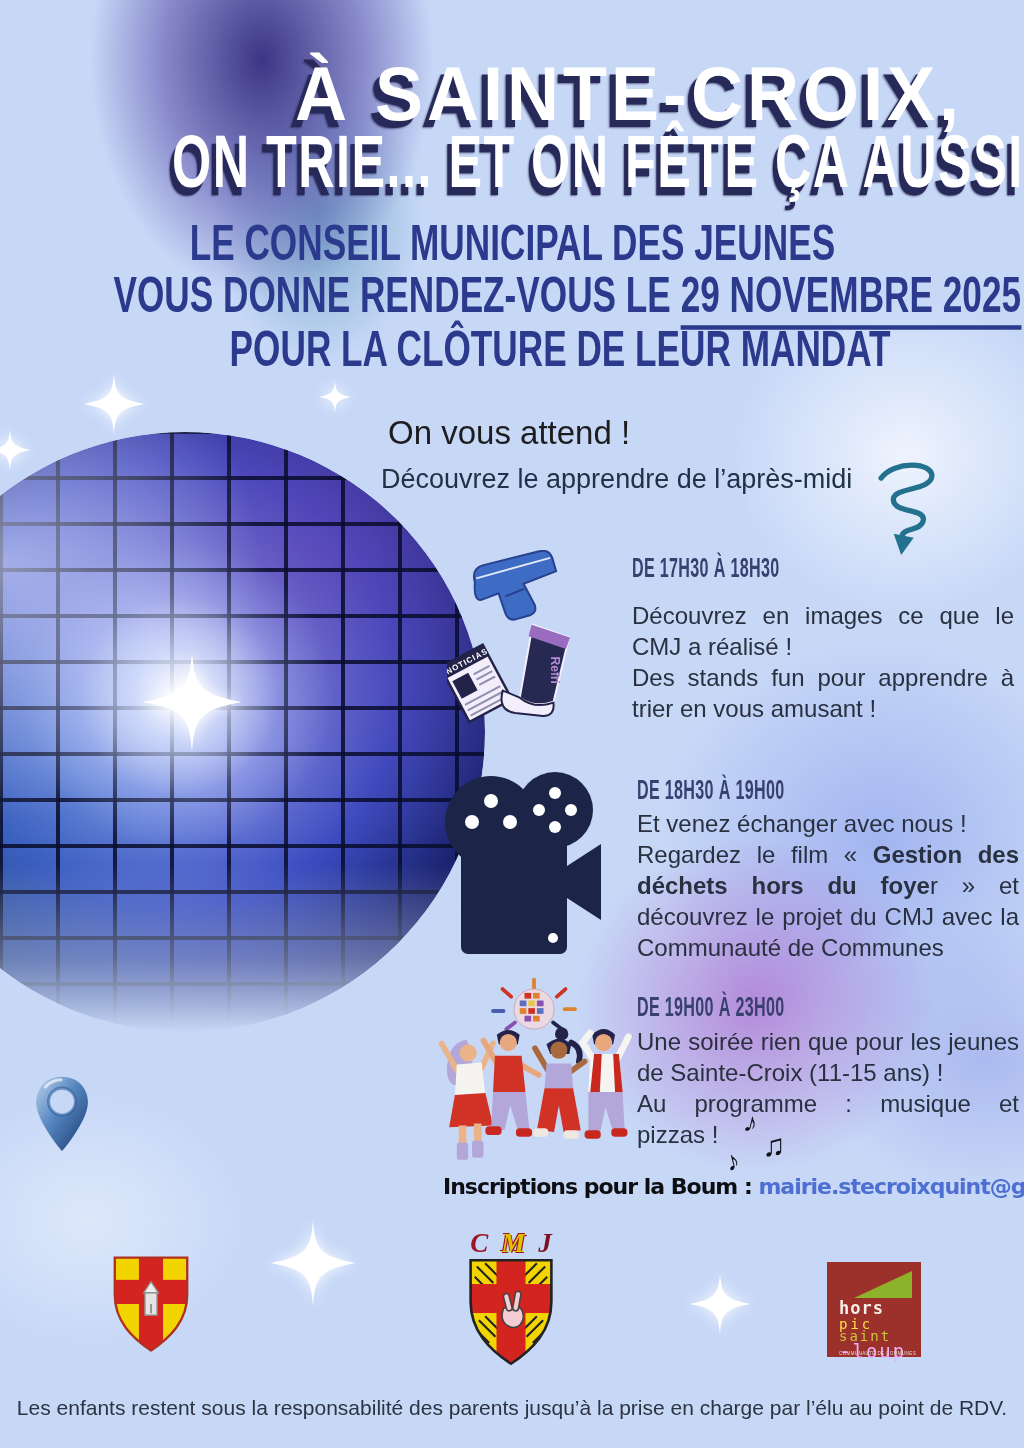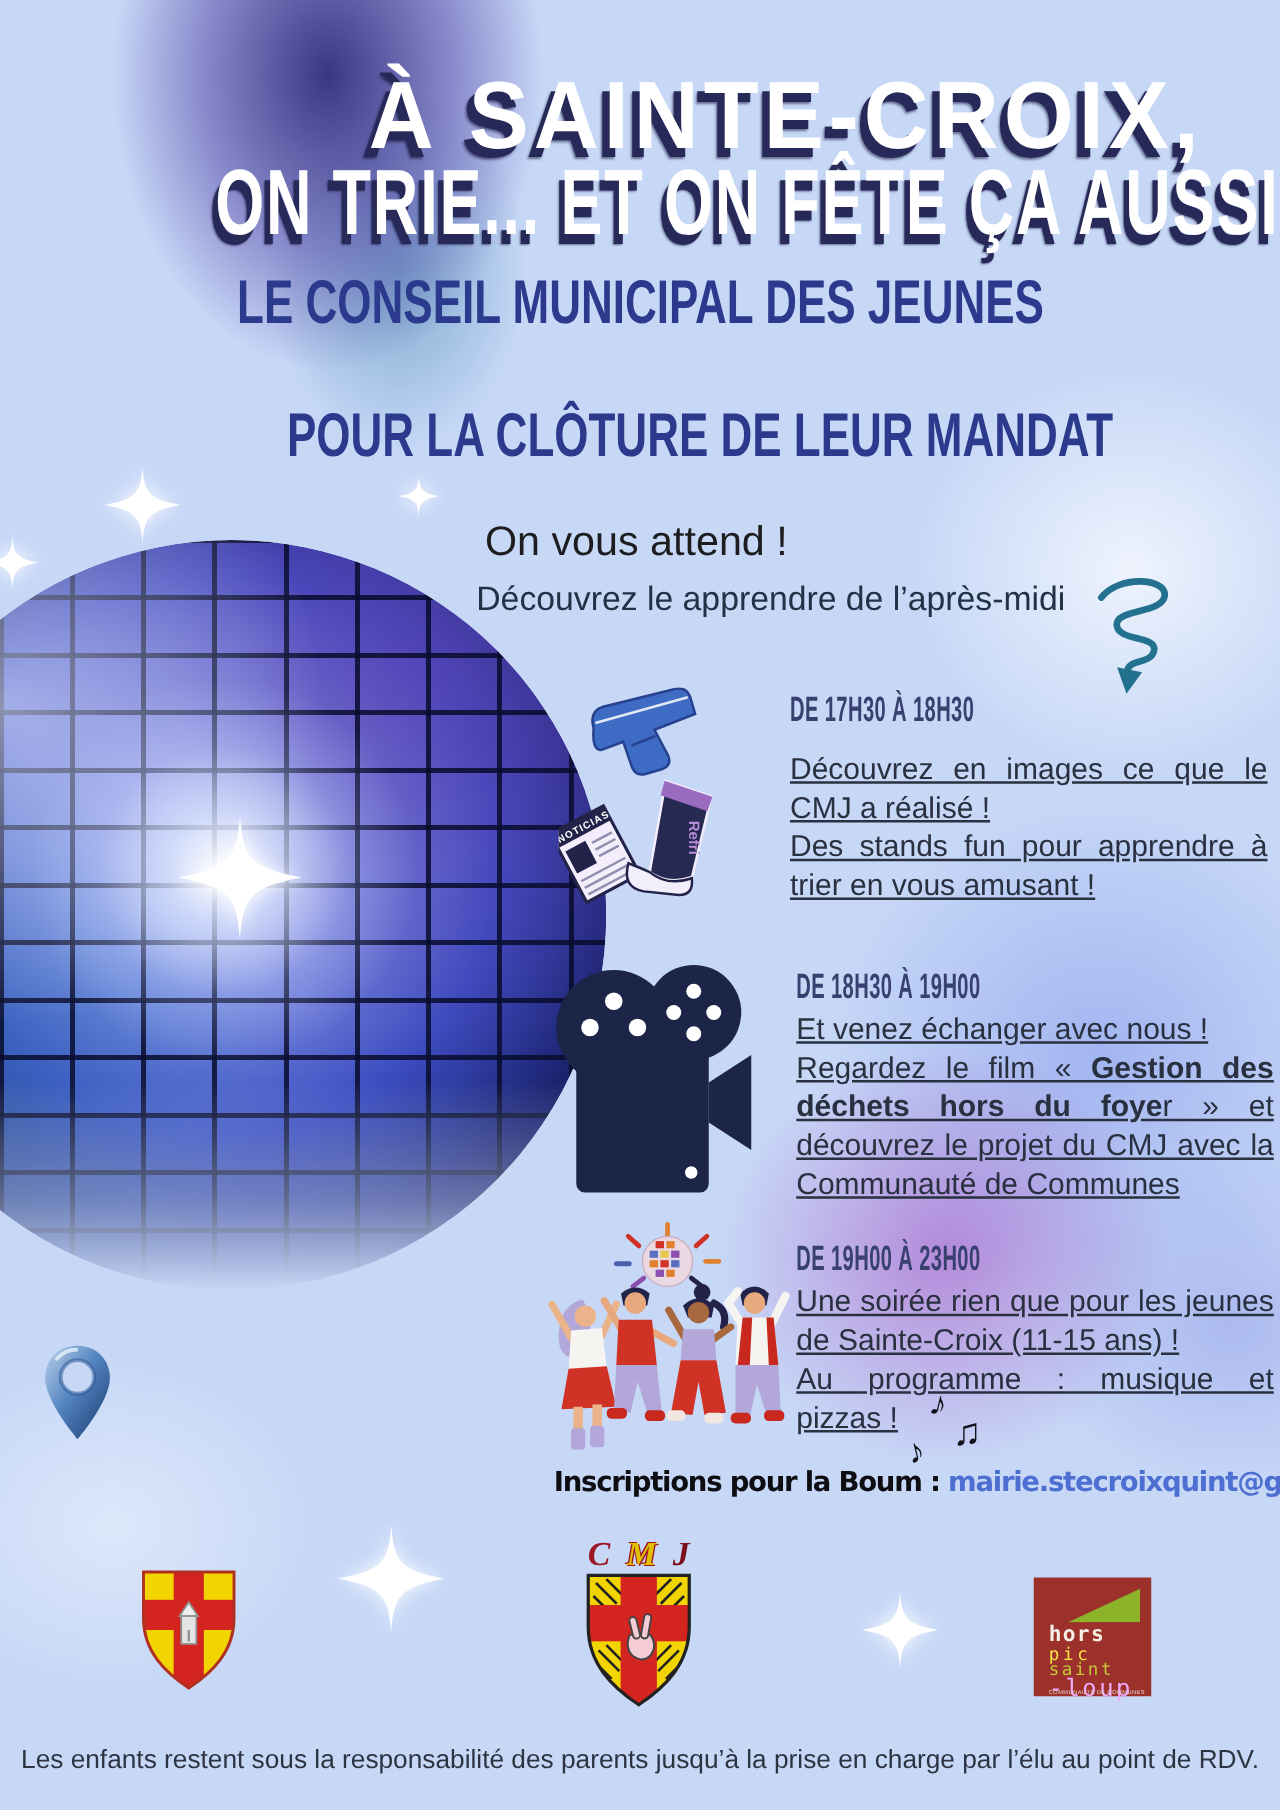--- a/index.html
+++ b/index.html
@@ -49,21 +49,21 @@
   .sub .cond{transform:scale(0.8,1.12);font-size:44px;letter-spacing:0;}
   #sub1{top:218px;} #sub2{top:270px;} #sub3{top:324px;margin-left:48px;}
   .date-u{border-bottom:4px solid #2b3a8c;padding-bottom:3px;}
 
   #intro-h{left:388px;top:414px;font-size:33px;color:#1d1d1f;}
   #intro-s{left:381px;top:464px;font-size:27px;color:#213146;}
 
   .slot-time{color:#38406f;font-weight:bold;white-space:nowrap;font-size:26px;}
   .slot-time .cond-l{transform:scale(0.62,1.08);letter-spacing:0.5px;}
   .slot-body{width:382px;color:#29303f;font-size:24px;line-height:31px;}
-  .slot-body p{margin:0;text-align:justify;text-decoration:underline;}
+  .slot-body p{margin:0;text-align:justify;}
   .slot-body .b{font-weight:bold;}
 
   #venue-label{left:88px;top:1122px;font-size:30px;font-weight:bold;color:#1d4a8c;}
 
   #registration{left:443px;top:1174px;white-space:nowrap;font-family:"DejaVu Sans",sans-serif;font-weight:bold;font-size:22px;letter-spacing:-1px;}
   #registration .lbl{color:#0e0e12;}
   #registration .eml{color:#4d6fd2;}
 
   .note{color:#101018;font-weight:bold;}
 
@@ -124,20 +124,21 @@
   <div class="abs sparkle" style="left:688px;top:1272px;width:64px;height:64px;">
       <svg viewBox="0 0 40 40">
         <path d="M20 1 C21 14 23 17 39 20 C23 23 21 26 20 39 C19 26 17 23 1 20 C17 17 19 14 20 1 Z" fill="#fff"></path>
       </svg>
     </div>
 
   <div id="title1" class="abs title"><span class="cond">À SAINTE-CROIX,</span></div>
   <div id="title2" class="abs title"><span class="cond">ON TRIE... ET ON FÊTE ÇA AUSSI&nbsp;!</span></div>
 
   <div id="sub1" class="abs sub"><span class="cond">LE CONSEIL MUNICIPAL DES JEUNES</span></div>
+  <div id="sub2" class="abs sub"><span class="cond"><span>VOUS DONNE RENDEZ-VOUS LE</span> <span class="date-u">29 NOVEMBRE 2025</span></span></div>
   <div id="sub3" class="abs sub"><span class="cond">POUR LA CLÔTURE DE LEUR MANDAT</span></div>
 
   <div id="intro-h" class="abs">On vous attend&nbsp;!</div>
   <div id="intro-s" class="abs">Découvrez le apprendre de l’après-midi</div>
   <div class="abs" style="left:874px;top:458px;width:58px;height:104px;transform:rotate(6deg);">
     <svg viewBox="0 0 60 105" width="58" height="104">
       <path d="M4 22 C16 2 56 0 56 15 C56 30 17 30 19 43 C21 57 53 48 52 61 C51 73 30 70 32 81" fill="none" stroke="#23718f" stroke-width="5.5" stroke-linecap="round"></path>
       <path d="M23 78 L33 99 L44 80 Z" fill="#23718f"></path>
     </svg>
   </div>

